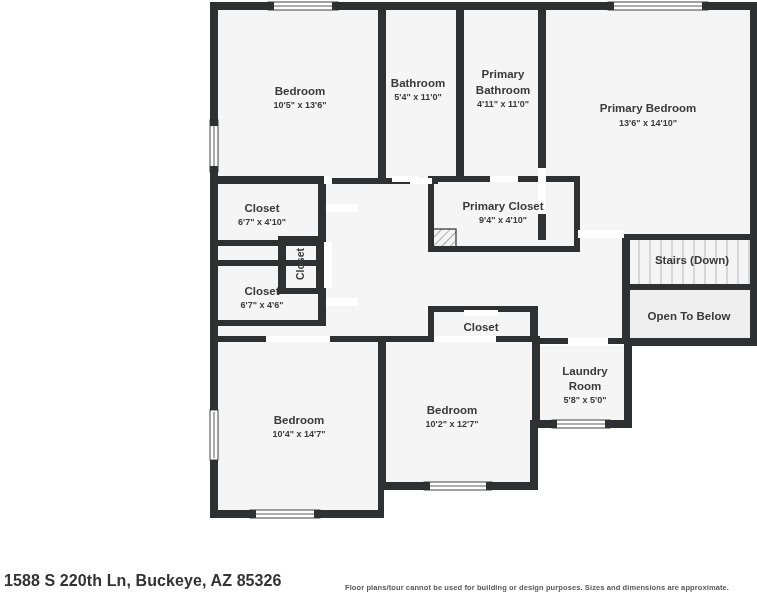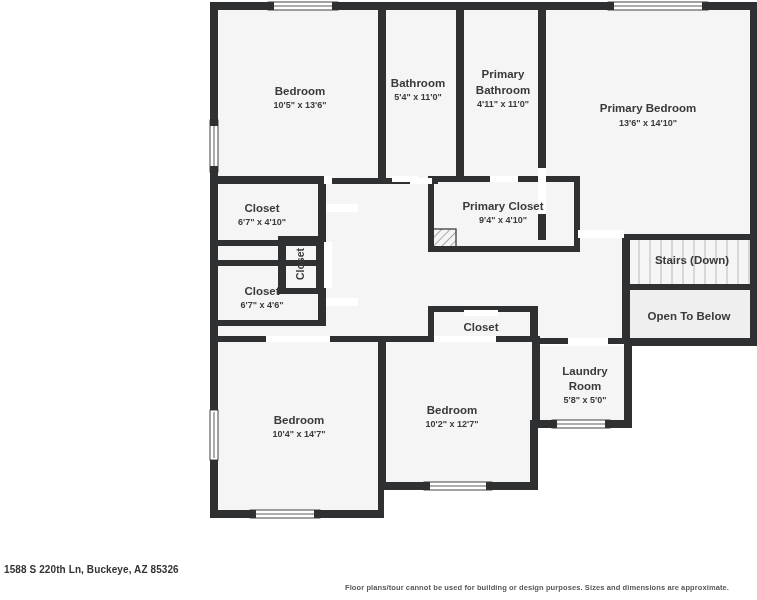--- a/index.html
+++ b/index.html
@@ -50,22 +50,22 @@
     position: absolute;
     left: 0;
     top: 552px;
     width: 757px;
     height: 48px;
     background: #ffffff;
   }
   .addr {
     position: absolute;
     left: 4px;
-    top: 12px;
-    font-size: 10px;
+    top: 20px;
+    font-size: 16px;
     font-weight: bold;
     color: #333333;
     letter-spacing: 0.1px;
   }
   .floor-label {
     position: absolute;
     left: 4px;
     top: 28px;
     font-size: 10.5px;
     font-weight: bold;

